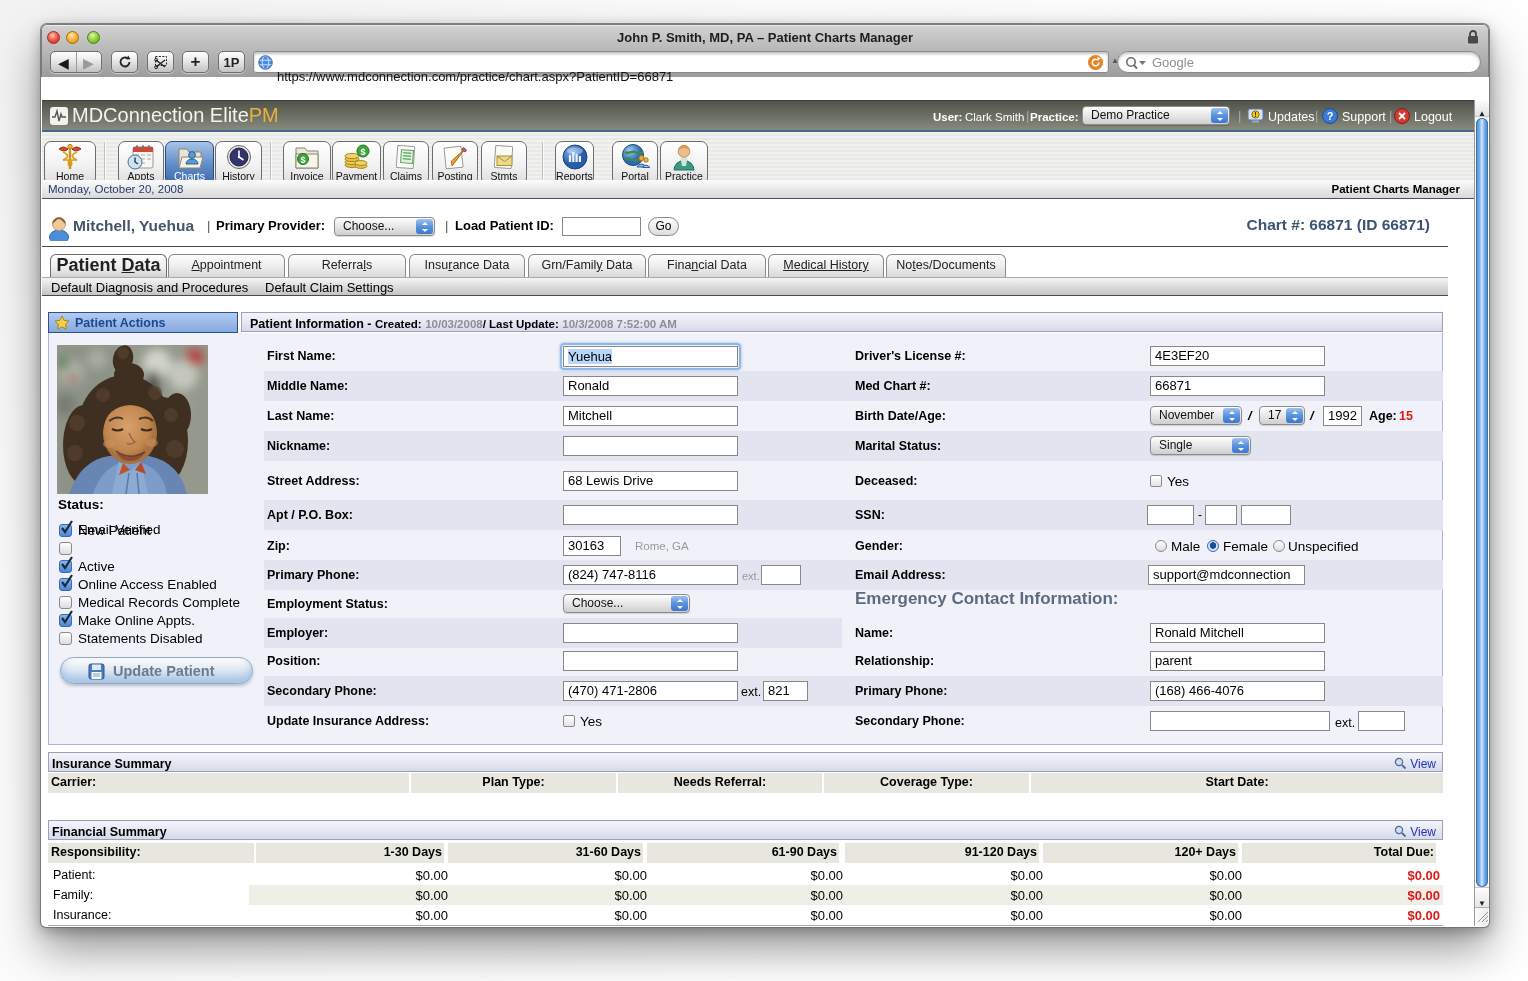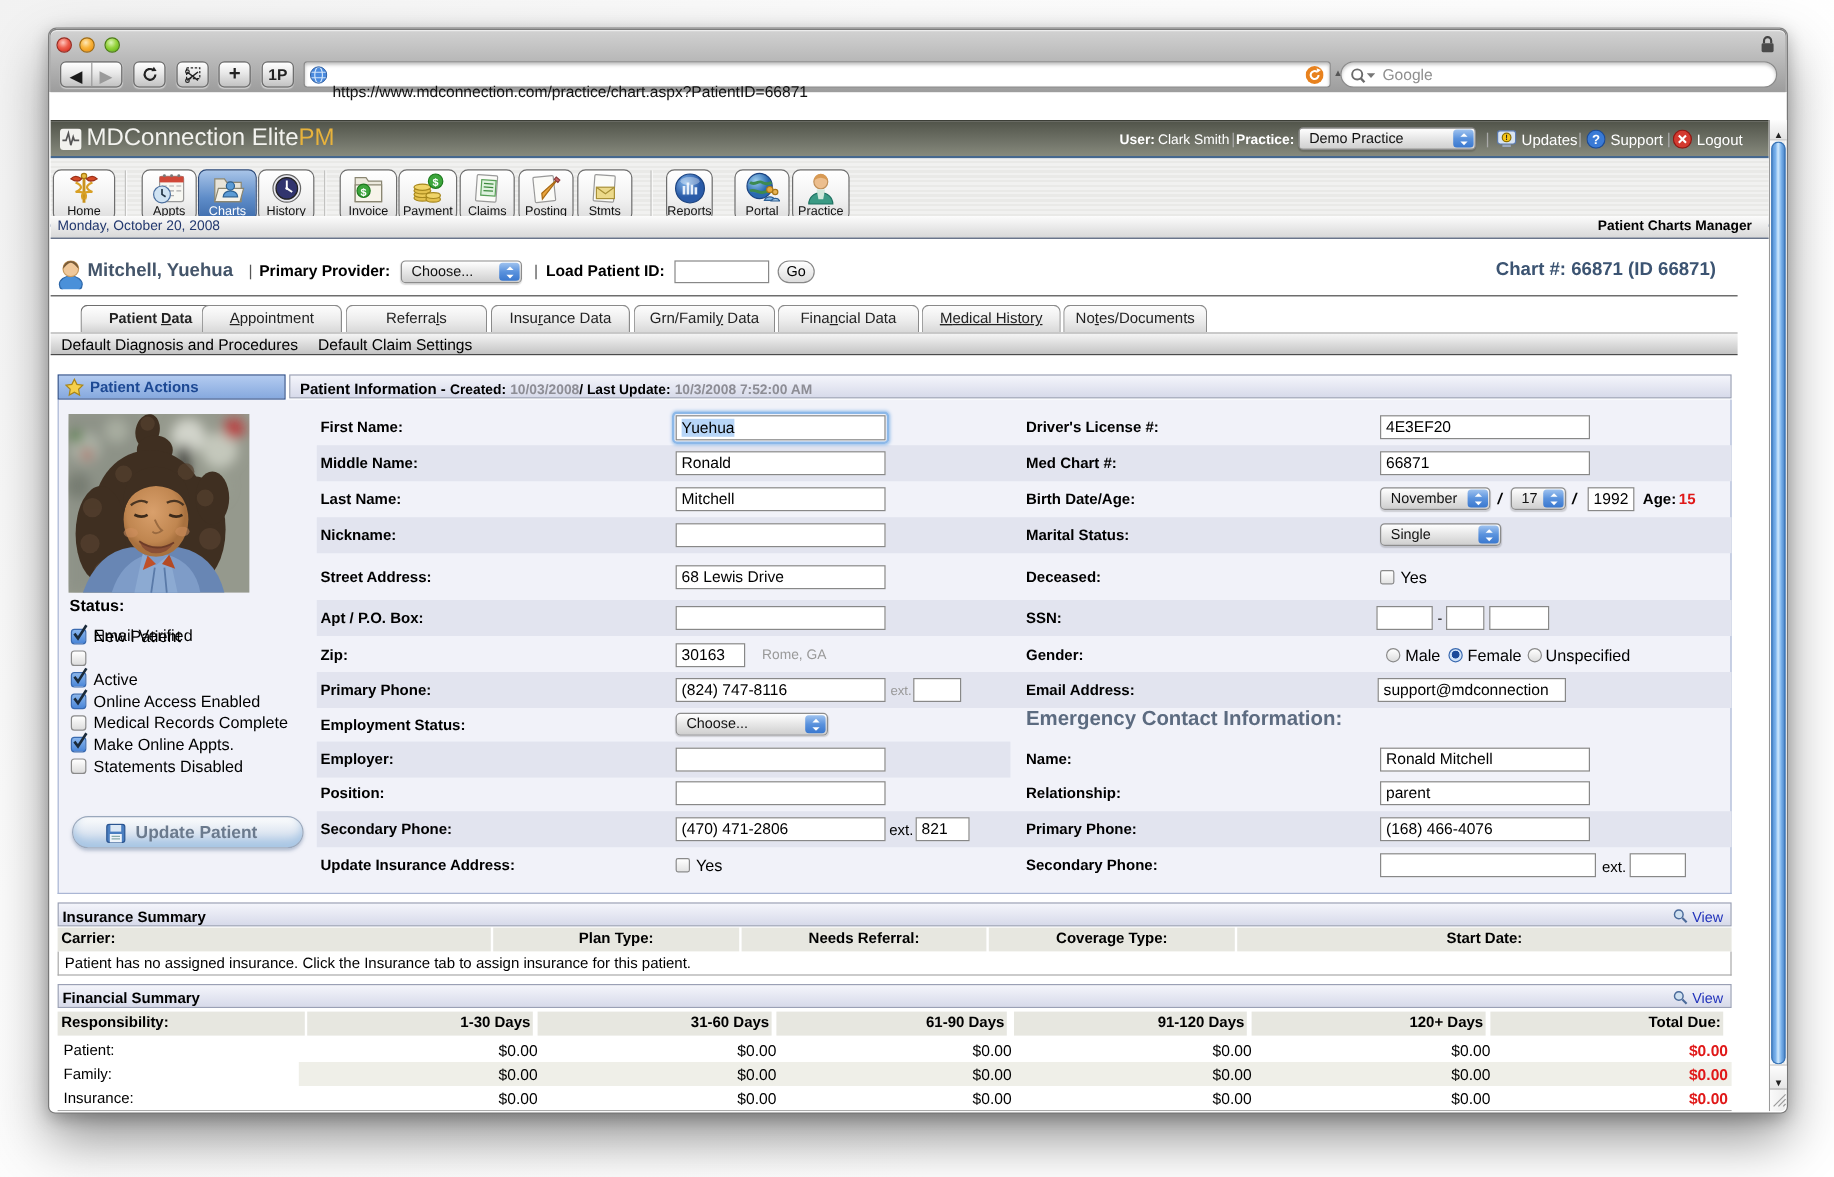--- a/index.html
+++ b/index.html
@@ -64,20 +64,21 @@
 .sechead { position:absolute; height:20px; background:linear-gradient(#f4f5fb,#d7daea); border:1px solid #9aa0b5; font-size:12.5px; font-weight:bold; color:#000; line-height:18px; }
 .colbar  { position:absolute; height:20px; background:#e7e7e0; font-size:12.5px; font-weight:bold; color:#000; line-height:19px; }
 </style>
 </head>
 <body>
 <div id="window">
  <div id="chrome">
   <div class="tl" id="tl-red"></div>
       <div class="tl" id="tl-org"></div>
       <div class="tl" id="tl-grn"></div>
+  <div id="title">John P. Smith, MD, PA – Patient Charts Manager</div>
   <svg class="abs" style="right:8px;top:4px" width="14" height="16" viewBox="0 0 14 16">
         <path d="M4 7V5a3 3 0 0 1 6 0v2" fill="none" stroke="#444" stroke-width="1.8"></path>
         <rect x="2" y="7" width="10" height="7.5" rx="1.2" fill="#4a4a4a"></rect>
       </svg>
 
   <div class="tbtn" style="left:8px;width:52px;">
     <span class="abs" style="left:7px;top:3px;font-size:14px;color:#1a1a1a">◀</span>
     <span class="abs" style="left:32px;top:3px;font-size:14px;color:#9a9a9a">▶</span>
     <span class="abs" style="left:25px;top:0;width:1px;height:20px;background:#9a9a9a"></span>
   </div>
@@ -308,21 +309,21 @@
     <span class="abs" style="left:165px;top:10px;font-size:13px;color:#555">|</span>
     <span class="abs" style="left:174px;top:10px;font-size:13px;font-weight:bold;color:#000;">Primary Provider:</span>
     <div class="aquasel" style="left:292px;top:9px;width:101px;">Choose...<span class="aquacap"></span></div>
     <span class="abs" style="left:403px;top:10px;font-size:13px;color:#555">|</span>
     <span class="abs" style="left:413px;top:10px;font-size:13px;font-weight:bold;color:#000;">Load Patient ID:</span>
     <input class="tinput" style="left: 520px; top: 9px; width: 79px; height: 19px;">
     <div class="abs" style="left:606px;top:9px;width:31px;height:19px;border:1px solid #888;border-radius:10px;background:linear-gradient(#fff,#ddd);text-align:center;font-size:12px;line-height:17px;">Go</div>
     <span class="abs" style="right:44px;top:8px;font-size:15.5px;font-weight:bold;color:#3c5472;">Chart #: 66871 (ID 66871)</span>
   </div>
   <div class="abs" id="tabsrow" style="left:0;top:148px;width:1432px;height:29px;background:#fff;">
-          <div class="abs" style="left:25px;top:6px;width:117px;height:23px;border:1px solid #6e6e6e;border-bottom:none;border-radius:6px 6px 0 0;background:linear-gradient(#ffffff,#ececec 60%,#d2d2d2);text-align:center;font-size:12px;font-weight:bold;color:#222;line-height:21px;">Patient <u>D</u>ata</div>
+          <div class="abs" style="left:8px;top:6px;width:117px;height:23px;border:1px solid #6e6e6e;border-bottom:none;border-radius:6px 6px 0 0;background:linear-gradient(#ffffff,#ececec 60%,#d2d2d2);text-align:center;font-size:18px;font-weight:bold;color:#222;line-height:21px;">Patient <u>D</u>ata</div>
           <div class="abs" style="left:126px;top:6px;width:117px;height:23px;border:1px solid #8a8a8a;border-bottom:none;border-radius:6px 6px 0 0;background:linear-gradient(#fdfdfd,#ececec 55%,#d8d8d8);text-align:center;font-size:12.5px;font-weight:normal;color:#222;line-height:21px;"><u>A</u>ppointment</div>
           <div class="abs" style="left:246px;top:6px;width:118px;height:23px;border:1px solid #8a8a8a;border-bottom:none;border-radius:6px 6px 0 0;background:linear-gradient(#fdfdfd,#ececec 55%,#d8d8d8);text-align:center;font-size:12.5px;font-weight:normal;color:#222;line-height:21px;">Referra<u>l</u>s</div>
           <div class="abs" style="left:367px;top:6px;width:116px;height:23px;border:1px solid #8a8a8a;border-bottom:none;border-radius:6px 6px 0 0;background:linear-gradient(#fdfdfd,#ececec 55%,#d8d8d8);text-align:center;font-size:12.5px;font-weight:normal;color:#222;line-height:21px;">Insu<u>r</u>ance Data</div>
           <div class="abs" style="left:486px;top:6px;width:118px;height:23px;border:1px solid #8a8a8a;border-bottom:none;border-radius:6px 6px 0 0;background:linear-gradient(#fdfdfd,#ececec 55%,#d8d8d8);text-align:center;font-size:12.5px;font-weight:normal;color:#222;line-height:21px;">Grn/Famil<u>y</u> Data</div>
           <div class="abs" style="left:606px;top:6px;width:118px;height:23px;border:1px solid #8a8a8a;border-bottom:none;border-radius:6px 6px 0 0;background:linear-gradient(#fdfdfd,#ececec 55%,#d8d8d8);text-align:center;font-size:12.5px;font-weight:normal;color:#222;line-height:21px;">Fina<u>n</u>cial Data</div>
           <div class="abs" style="left:726px;top:6px;width:116px;height:23px;border:1px solid #8a8a8a;border-bottom:none;border-radius:6px 6px 0 0;background:linear-gradient(#fdfdfd,#ececec 55%,#d8d8d8);text-align:center;font-size:12.5px;font-weight:normal;color:#222;line-height:21px;text-decoration:underline;"><u>M</u>edical History</div>
           <div class="abs" style="left:844px;top:6px;width:120px;height:23px;border:1px solid #8a8a8a;border-bottom:none;border-radius:6px 6px 0 0;background:linear-gradient(#fdfdfd,#ececec 55%,#d8d8d8);text-align:center;font-size:12.5px;font-weight:normal;color:#222;line-height:21px;">No<u>t</u>es/Documents</div>
         </div>
   <div class="abs" style="left:0;top:177px;width:1406px;height:19px;background:linear-gradient(#f5f5f5,#c4c4c4);border-top:1px solid #a8a8a8;border-bottom:1px solid #4a4a4a;">
     <span class="abs" style="left:9px;top:2px;font-size:13px;color:#000;">Default Diagnosis and Procedures</span>
@@ -425,21 +426,21 @@
 <span class="abs" style="left:36px;top:477px;font-size:13.5px;">Online Access Enabled</span>
 <div class="abs" style="left:17px;top:496px;width:13px;height:13px;border:1px solid #8a8a8a;border-radius:3px;background:linear-gradient(#ffffff,#dcdcdc);"></div>
 <span class="abs" style="left:36px;top:495px;font-size:13.5px;">Medical Records Complete</span>
 <div class="abs" style="left:17px;top:514px;width:13px;height:13px;border:1px solid #3a6ab0;border-radius:3px;background:linear-gradient(#8ab6ec,#4a86d8);"></div>
 <svg class="abs" style="left:18px;top:510px" width="14" height="16" viewBox="0 0 14 16">
           <path d="M2 8 l3 4 L12 1" fill="none" stroke="#1a2a3a" stroke-width="2.2"></path>
         </svg>
 <span class="abs" style="left:36px;top:513px;font-size:13.5px;">Make Online Appts.</span>
 <div class="abs" style="left:17px;top:532px;width:13px;height:13px;border:1px solid #8a8a8a;border-radius:3px;background:linear-gradient(#ffffff,#dcdcdc);"></div>
 <span class="abs" style="left:36px;top:531px;font-size:13.5px;">Statements Disabled</span>
-<div class="abs" style="left:18px;top:580px;width:193px;height:27px;border-radius:14px;background:linear-gradient(#fdfdfd,#dfe7f2 50%,#b9cfe8);border:1px solid #9aa8bc;box-shadow:0 2px 3px rgba(120,140,170,.5), inset 0 -5px 8px #a8c6e4;">
+<div class="abs" style="left:18px;top:557px;width:193px;height:27px;border-radius:14px;background:linear-gradient(#fdfdfd,#dfe7f2 50%,#b9cfe8);border:1px solid #9aa8bc;box-shadow:0 2px 3px rgba(120,140,170,.5), inset 0 -5px 8px #a8c6e4;">
 <svg class="abs" style="left:27px;top:5px" width="17" height="17" viewBox="0 0 17 17">
             <rect x="1" y="1" width="15" height="15" rx="2" fill="#4a7ec0" stroke="#2a5490"></rect>
             <rect x="4" y="1.5" width="9" height="5.5" fill="#dce8f5"></rect>
             <rect x="3.5" y="9" width="10" height="7" fill="#eef4fa"></rect>
             <path d="M5 11h7M5 13h7" stroke="#8aa"></path>
           </svg>
 <span class="abs" style="left:52px;top:5px;font-size:14.5px;font-weight:bold;color:#6b7a8d;">Update Patient</span>
         </div>
         <span class="flabel" style="left:225px;top:249px;">First Name:</span>
 <div class="abs" style="left:518px;top:243px;width:181px;height:27px;border:2px solid #8cb8e8;border-radius:4px;box-shadow:0 0 3px #8cb8e8;"></div>
@@ -522,23 +523,20 @@
           <span style="position:absolute;right:6px;top:2px;color:#2233bb;font-weight:normal;font-size:12px;"><svg width="13" height="13" viewBox="0 0 13 13" style="vertical-align:-2px">
               <circle cx="5" cy="5" r="3.6" fill="#cfe0f0" stroke="#4a6a9a" stroke-width="1.2"></circle>
               <path d="M8 8 l3.5 3.5" stroke="#4a6a9a" stroke-width="1.8"></path>
             </svg> <span style="color:#2233bb">View</span></span>
         </div>
 <div class="colbar" style="left:6px;top:673px;width:361px;text-align:left;padding-left:3px;">Carrier:</div>
 <div class="colbar" style="left:369px;top:673px;width:205px;text-align:center;">Plan Type:</div>
 <div class="colbar" style="left:576px;top:673px;width:204px;text-align:center;">Needs Referral:</div>
 <div class="colbar" style="left:782px;top:673px;width:205px;text-align:center;">Coverage Type:</div>
 <div class="colbar" style="left:989px;top:673px;width:412px;text-align:center;">Start Date:</div>
-<div class="abs" style="left:6px;top:693px;width:1395px;height:20px;background:#fff;border:1px solid #aaa;border-top:none;">
-          <span style="position:absolute;left:5px;top:3px;font-size:12.5px;">Patient has no assigned insurance. Click the Insurance tab to assign insurance for this patient.</span>
-        </div>
 <div class="abs sechead" style="left:6px;top:720px;width:1395px;">
           <span style="position:absolute;left:3px;top:2px;">Financial Summary</span>
           <span style="position:absolute;right:6px;top:2px;color:#2233bb;font-weight:normal;font-size:12px;"><svg width="13" height="13" viewBox="0 0 13 13" style="vertical-align:-2px">
               <circle cx="5" cy="5" r="3.6" fill="#cfe0f0" stroke="#4a6a9a" stroke-width="1.2"></circle>
               <path d="M8 8 l3.5 3.5" stroke="#4a6a9a" stroke-width="1.8"></path>
             </svg> <span style="color:#2233bb">View</span></span>
         </div>
 <div class="colbar" style="left:6px;top:743px;width:206px;padding-left:3px;">Responsibility:</div>
 <div class="colbar" style="left:214px;top:743px;width:188px;text-align:right;padding-right:2px;">1-30 Days</div>
 <div class="colbar" style="left:406px;top:743px;width:195px;text-align:right;padding-right:2px;">31-60 Days</div>

